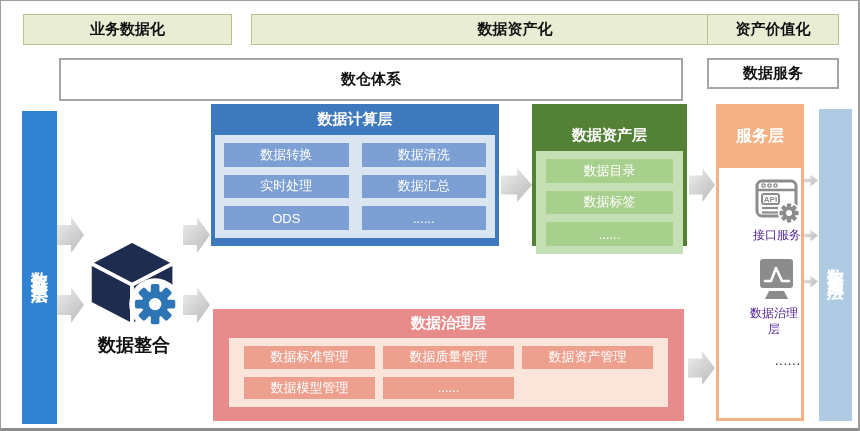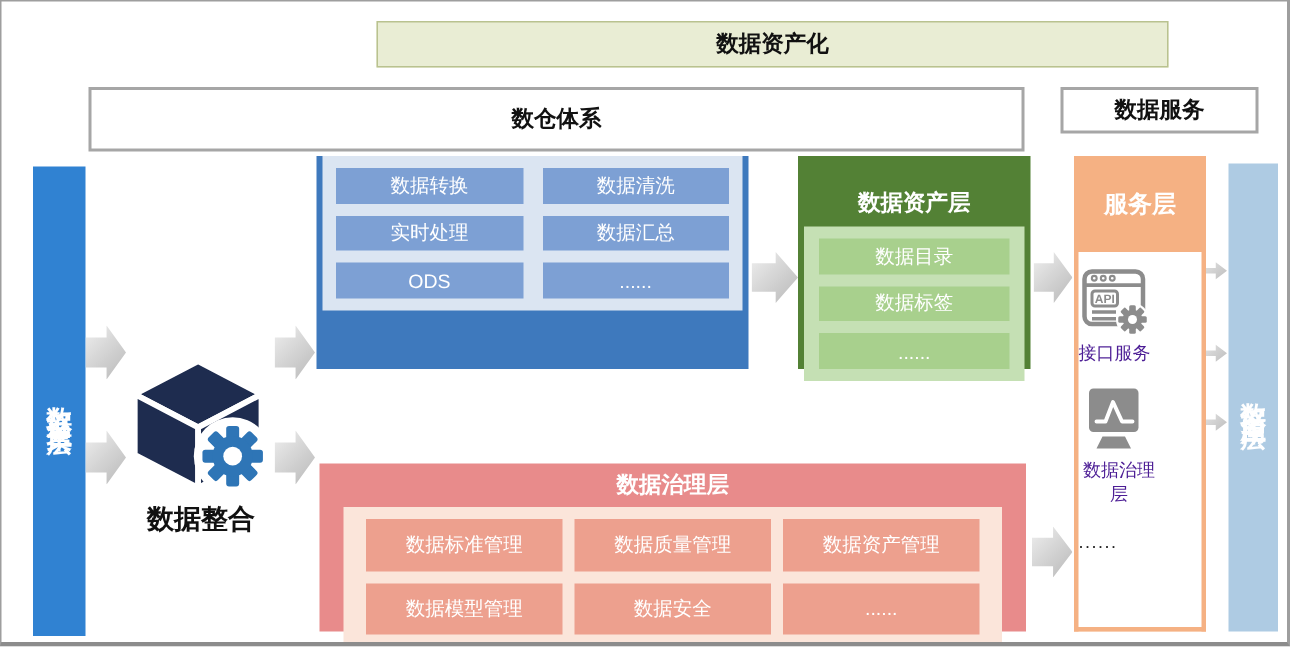--- a/index.html
+++ b/index.html
@@ -35,30 +35,30 @@
     display:grid;grid-template-columns:1fr 1fr;grid-auto-rows:1fr;gap:8px 13px;padding:8px 9px;box-sizing:border-box;}
   .compute .chip{background:var(--compute-chip-blue,#7da0d4);}
 
   .assetbox{left:531px;top:103px;width:155px;height:142px;background:var(--asset-header-green,#538135);padding:16px 4px 4px;}
   .assetbox .layer-body{background:var(--asset-body-green,#c5e0b4);height:103px;
     display:grid;grid-template-columns:1fr;grid-auto-rows:1fr;gap:8px;padding:8px 10px;box-sizing:border-box;}
   .assetbox .chip{background:var(--asset-chip-green,#a8d08d);}
 
   .governance{left:212px;top:308px;width:471px;height:112px;background:var(--governance-header-red,#e88b8b);padding:0 16px 4px;}
   .governance .layer-title{height:29px;}
-  .governance .layer-body{background:var(--governance-body-pink,#fbe5da);height:93px;
+  .governance .layer-body{background:var(--governance-body-pink,#fbe5da);height:69px;
     display:grid;grid-template-columns:1fr 1fr 1fr;grid-auto-rows:1fr;gap:8px 8px;padding:8px 15px;box-sizing:border-box;}
   .governance .chip{background:var(--governance-chip-salmon,#eda08e);}
 
   .servicebox{left:715px;top:103px;width:88px;height:317px;background:var(--service-orange,#f5b183);}
   .service-title{height:64px;display:flex;align-items:center;justify-content:center;
     color:#fff;font-weight:bold;font-size:16px;}
   .service-body{position:absolute;left:0;top:64px;right:0;bottom:0;background:#fff;
     border:3px solid var(--service-orange,#f5b183);border-top:none;box-sizing:border-box;
-    display:flex;flex-direction:column;align-items:flex-start;padding-top:9px;}
+    display:flex;flex-direction:column;align-items:flex-end;padding-top:9px;}
   .svc-label{font-size:12px;color:#4c1d95;text-align:center;margin-top:2px;line-height:1.35;}
   .svc-label.wrap{width:54px;}
   .svc-more{font-size:12px;color:#222;margin-top:16px;letter-spacing:1px;}
   .svc-gap{height:14px;}
 
   .cube-group{position:absolute;left:78px;top:234px;width:110px;text-align:center;}
   .cube-label{font-size:18px;font-weight:bold;color:#111;margin-top:-2px;}
   .cube-face{fill:var(--cube-navy,#1e2c4f);stroke:#fff;stroke-width:4;stroke-linejoin:round;}
   .gear-part{fill:var(--gear-blue,#2e75b6);}
 
@@ -80,21 +80,23 @@
 
   .gray-stroke{stroke:var(--icon-gray,#8c8c8c);fill:none;}
   .gray-fill{fill:var(--icon-gray,#8c8c8c);}
   .api-text{fill:var(--icon-gray,#8c8c8c);font-family:"Liberation Sans",sans-serif;font-size:8px;font-weight:bold;}
 </style>
 </head>
 <body>
 
 <div class="canvas">
 
+  <div class="banner green b1">业务数据化</div>
   <div class="banner green b2">数据资产化</div>
+  <div class="banner green b3">资产价值化</div>
   <div class="banner white w1">数仓体系</div>
   <div class="banner white w2">数据服务</div>
 
   <div class="vbar leftbar">
     <span class="vtext">数据采集层</span>
   </div>
   <div class="vbar rightbar">
     <span class="vtext">数据应用层</span>
   </div>
 
@@ -121,20 +123,21 @@
         <rect class="gear-part" x="-4.5" y="-21" width="9" height="42" rx="2" transform="rotate(90)"></rect>
         <rect class="gear-part" x="-4.5" y="-21" width="9" height="42" rx="2" transform="rotate(135)"></rect>
         <circle class="gear-part" r="14"></circle>
         <circle r="6.5" fill="#ffffff"></circle>
       </g>
     </svg>
     <div class="cube-label">数据整合</div>
   </div>
 
   <div class="layer compute">
+    <div class="layer-title">数据计算层</div>
     <div class="layer-body">
       <div class="chip">数据转换</div>
       <div class="chip">数据清洗</div>
       <div class="chip">实时处理</div>
       <div class="chip">数据汇总</div>
       <div class="chip">ODS</div>
       <div class="chip">......</div>
     </div>
   </div>
 
@@ -147,21 +150,20 @@
     </div>
   </div>
 
   <div class="layer governance">
     <div class="layer-title">数据治理层</div>
     <div class="layer-body">
       <div class="chip">数据标准管理</div>
       <div class="chip">数据质量管理</div>
       <div class="chip">数据资产管理</div>
       <div class="chip">数据模型管理</div>
-      <div class="chip">数据安全</div>
       <div class="chip">......</div>
     </div>
   </div>
 
   <div class="layer servicebox">
     <div class="service-title">服务层</div>
     <div class="service-body">
       <svg width="48" height="48" viewBox="0 0 48 48">
         <rect x="4" y="4" width="39" height="35" rx="5" class="gray-stroke" stroke-width="3"></rect>
         <line x1="4" y1="13" x2="43" y2="13" class="gray-stroke" stroke-width="2.5"></line>

